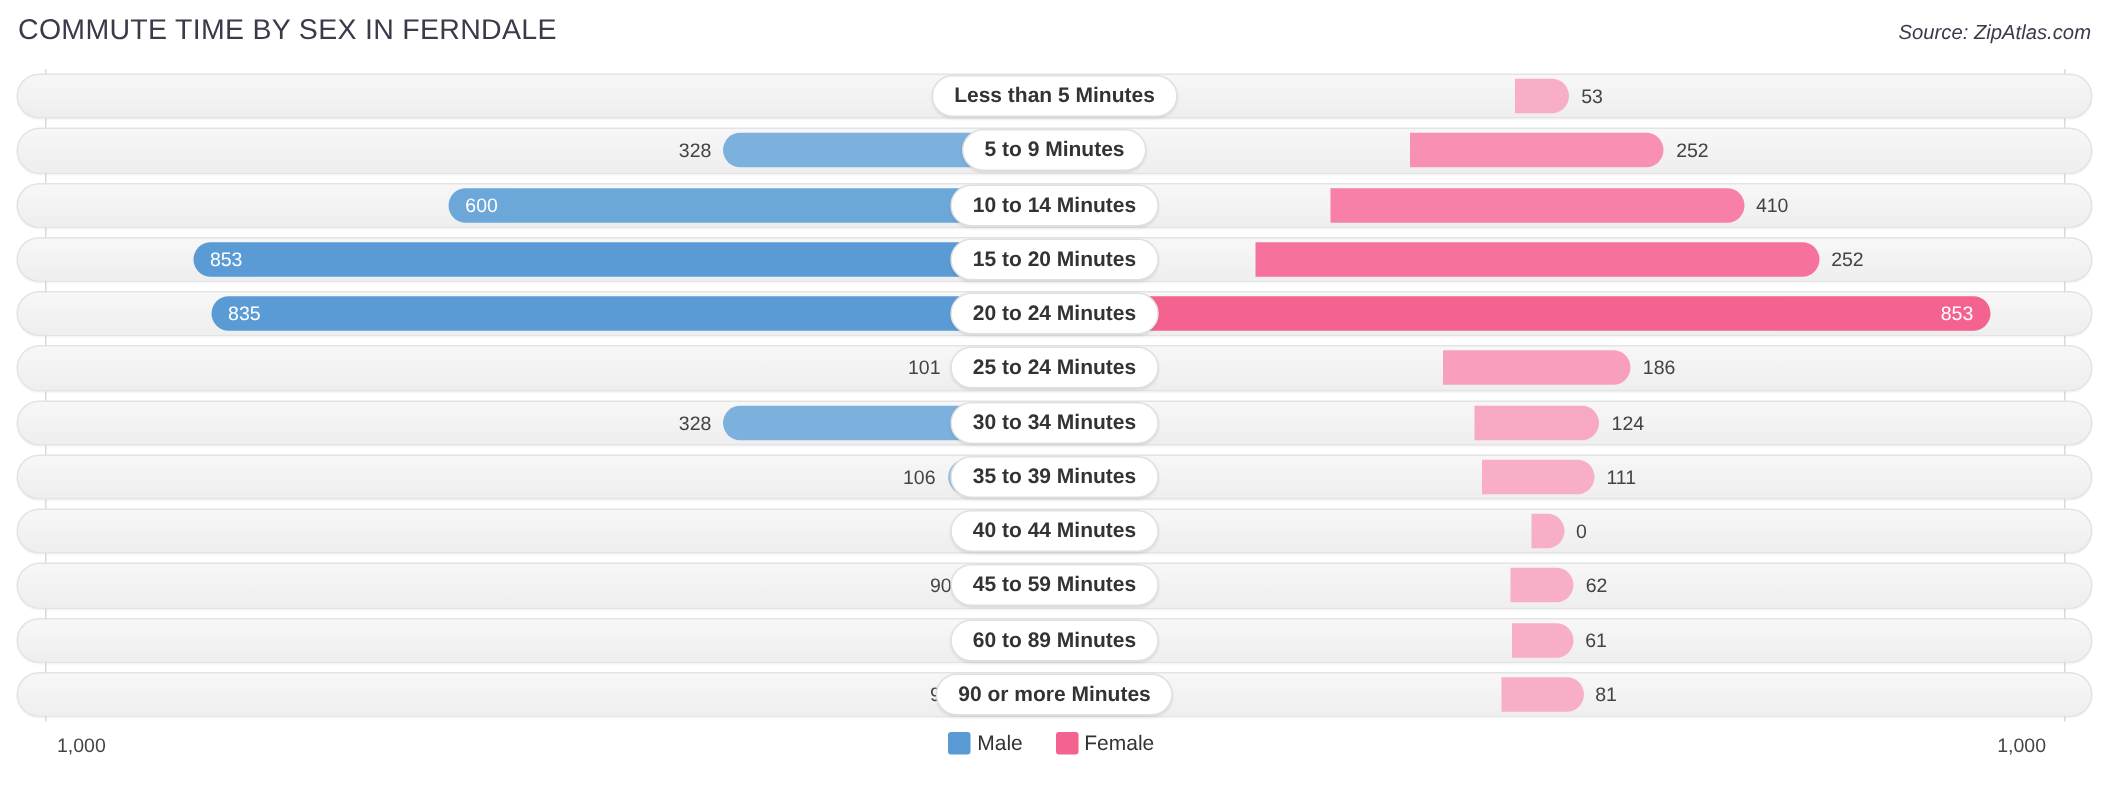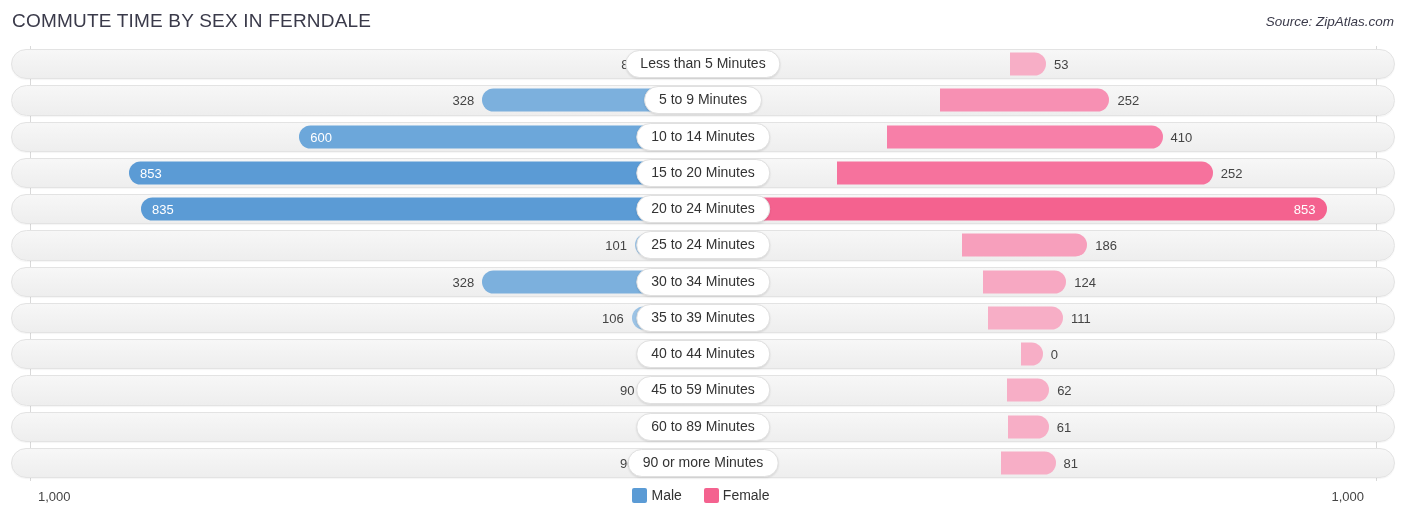--- a/index.html
+++ b/index.html
@@ -146,20 +146,21 @@
     border-radius: 14px;
     height: 26px;
     line-height: 24px;
     padding: 0 14px;
     font-size: 14px;
     color: #333333;
     white-space: nowrap;
     z-index: 5;
     box-shadow: 0 1px 2px rgba(0,0,0,0.10);
     text-align: center;
+    font-weight: bold;
   }
 
   
   .footer {
     position: absolute;
     left: 0;
     top: 481px;
     width: 1402px;
     height: 42px;
   }

